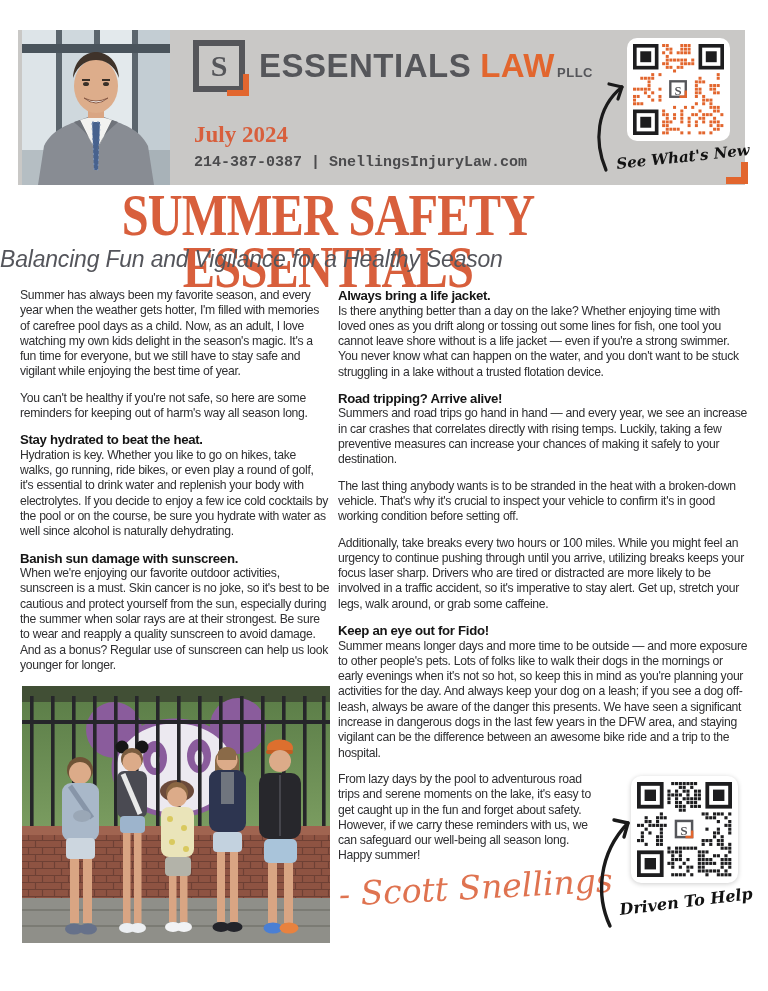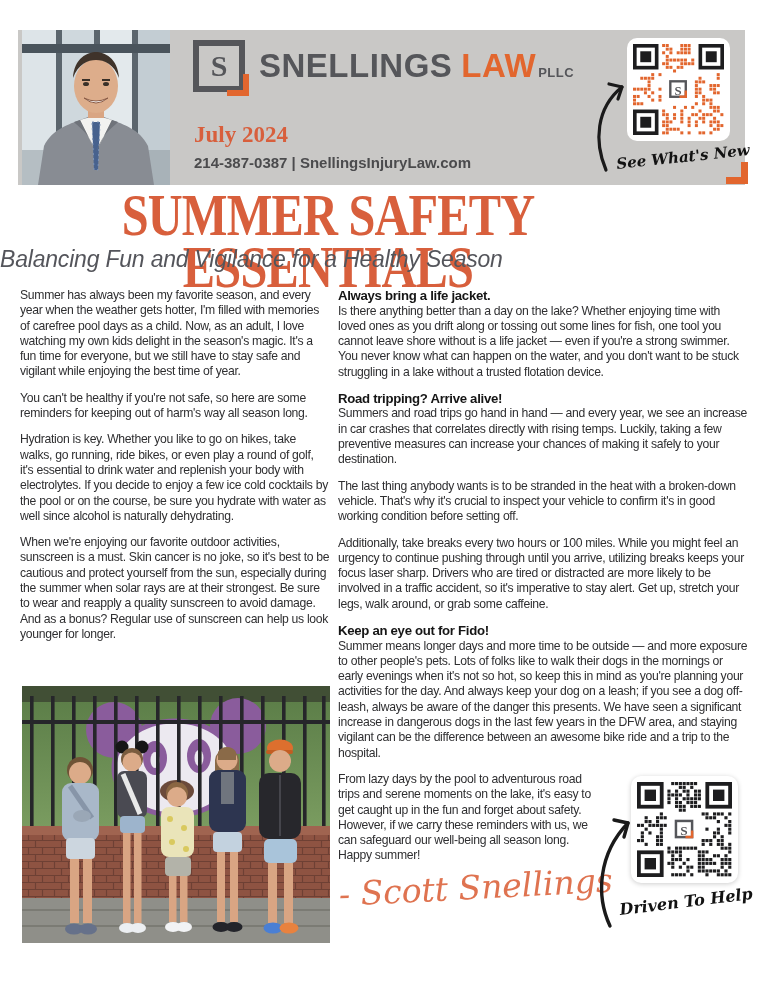--- a/index.html
+++ b/index.html
@@ -14,21 +14,21 @@
   .logo-box .corner{position:absolute;right:-10px;bottom:-10px;width:16px;height:16px;
         border-right:6px solid #E2662E;border-bottom:6px solid #E2662E;}
   .logo-box .letter{position:absolute;inset:0;display:flex;align-items:center;justify-content:center;
         font-family:"Liberation Serif",serif;font-weight:bold;font-size:30px;color:#55565A;}
   .logo-words{margin-left:14px;font-weight:bold;font-size:33px;letter-spacing:.5px;color:#55565A;
         display:flex;align-items:baseline;white-space:nowrap;}
   .logo-words .law{color:#E2662E;margin-left:9px;}
   .logo-words .pllc{font-size:13px;margin-left:2px;color:#55565A;}
   .issue-date{position:absolute;left:176px;top:92px;font-family:"Liberation Serif",serif;
         font-weight:bold;font-size:23px;color:#D85F3C;}
-  .contact{position:absolute;left:176px;top:124px;font-family:Liberation Sans, sans-serif;
+  .contact{position:absolute;left:176px;top:124px;font-family:Liberation Mono, monospace;
         font-weight:bold;font-size:15px;color:#4B4B4D;}
   .qr-card{background:#fff;border-radius:10px;box-sizing:border-box;padding:6px;}
   .qr1{position:absolute;left:609px;top:8px;width:103px;height:103px;}
   .script-caption{font-family:"DejaVu Serif",serif;font-style:italic;font-weight:bold;
         color:#121212;white-space:nowrap;}
   .qr1-caption{position:absolute;left:594px;top:118px;width:142px;text-align:center;
         font-size:15px;transform:rotate(-6deg);}
   .arrow1{position:absolute;left:576px;top:48px;}
   .corner-bracket{position:absolute;right:-3px;bottom:1px;width:15px;height:15px;
         border-right:7px solid #E2662E;border-bottom:7px solid #E2662E;}
@@ -99,21 +99,21 @@
         <path d="M62 68 Q74 78 86 68 Q74 74 62 68 Z" fill="#fff" stroke="#8a5a44" stroke-width="1"></path>
       </svg>
     </div>
 
     <div class="logo-row">
       <div class="logo-box">
         <span class="letter">S</span>
         <span class="corner"></span>
       </div>
       <div class="logo-words">
-        <span>SNELLINGS</span>
+        <span>ESSENTIALS</span>
         <span class="law">LAW</span>
         <span class="pllc">PLLC</span>
       </div>
     </div>
 
     <div class="issue-date">July 2024</div>
     <div class="contact">214-387-0387 | SnellingsInjuryLaw.com</div>
 
     <div class="arrow1">
       <svg width="36" height="96" viewBox="0 0 36 96">
@@ -288,21 +288,23 @@
   </div>
 
   <div class="page-title">
     <span class="inner">SUMMER SAFETY ESSENTIALS</span>
   </div>
   <div class="subtitle">Balancing Fun and Vigilance for a Healthy Season</div>
 
   <div class="col-left">
     <p class="bodytext">Summer has always been my favorite season, and every year when the weather gets hotter, I'm filled with memories of carefree pool days as a child. Now, as an adult, I love watching my own kids delight in the season's magic. It's a fun time for everyone, but we still have to stay safe and vigilant while enjoying the best time of year.</p>
     <p class="bodytext">You can't be healthy if you're not safe, so here are some reminders for keeping out of harm's way all season long.</p>
+    <h3 class="subhead">Stay hydrated to beat the heat.</h3>
     <p class="bodytext">Hydration is key. Whether you like to go on hikes, take walks, go running, ride bikes, or even play a round of golf, it's essential to drink water and replenish your body with electrolytes. If you decide to enjoy a few ice cold cocktails by the pool or on the course, be sure you hydrate with water as well since alcohol is naturally dehydrating.</p>
+    <h3 class="subhead">Banish sun damage with sunscreen.</h3>
     <p class="bodytext">When we're enjoying our favorite outdoor activities, sunscreen is a must. Skin cancer is no joke, so it's best to be cautious and protect yourself from the sun, especially during the summer when solar rays are at their strongest. Be sure to wear and reapply a quality sunscreen to avoid damage. And as a bonus? Regular use of sunscreen can help us look younger for longer.</p>
   </div>
 
   <div class="family-photo">
     <svg viewBox="0 0 308 257" width="308" height="257">
       <defs>
         <pattern id="bricks" width="26" height="14" patternUnits="userSpaceOnUse">
           <rect width="26" height="14" fill="#8e5342"></rect>
           <path d="M0 .5 H26 M0 7.5 H26 M13.5 0 V7 M6.5 7 V14 M20.5 7 V14" stroke="#6e4034" stroke-width="1.2"></path>
         </pattern>

